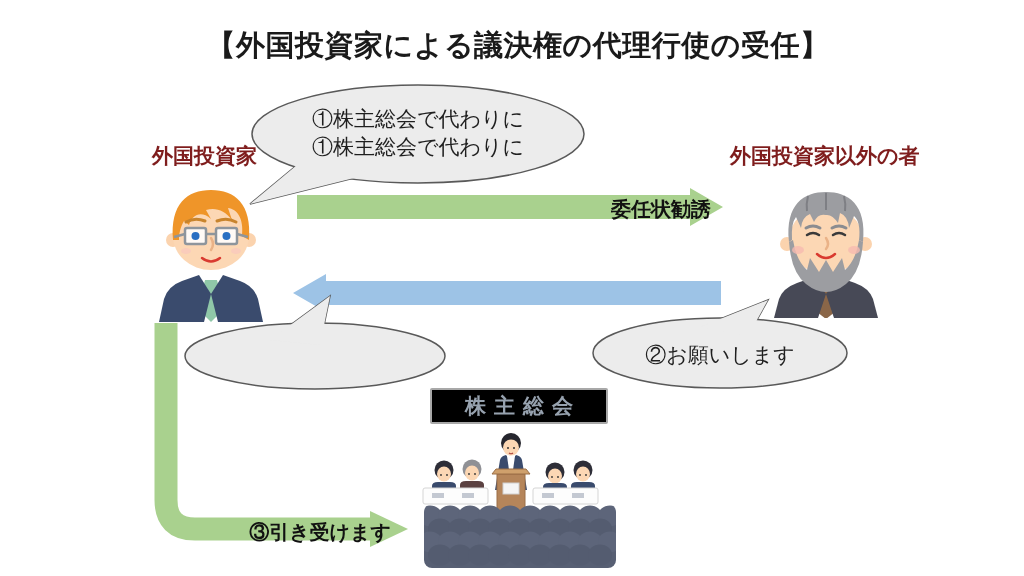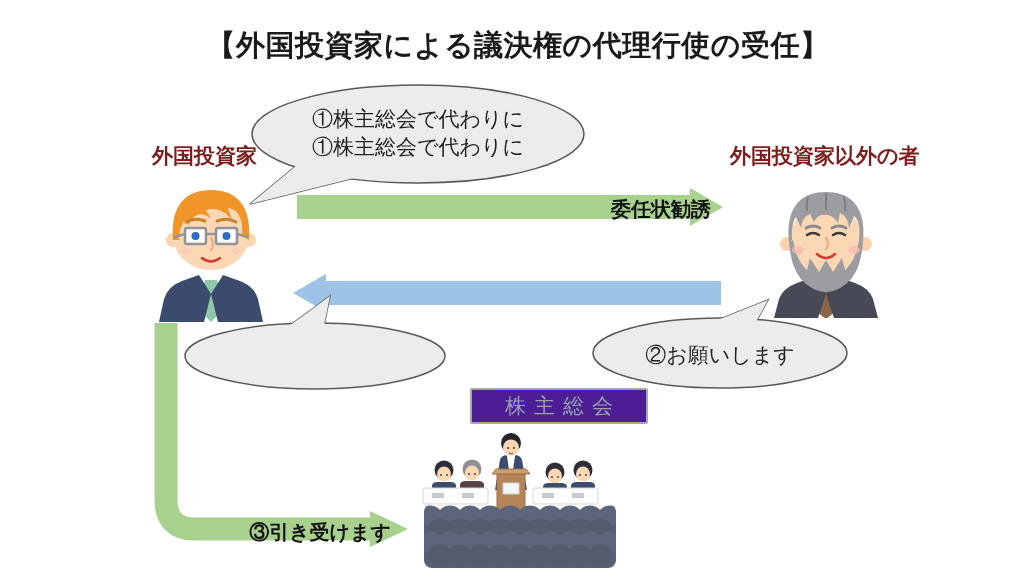--- a/index.html
+++ b/index.html
@@ -13,24 +13,24 @@
     font-size:29px;font-weight:800;color:#1a1a1a;letter-spacing:0.5px;
   }
   .actor-label{font-size:21px;font-weight:800;color:#7f1d1d;white-space:nowrap;}
   .bubble-text{
     text-align:center;font-weight:400;color:#1f1f1f;font-size:21px;line-height:28px;white-space:nowrap;
   }
   .arrow-label{
     text-align:right;font-weight:800;color:#111;white-space:nowrap;
   }
   .sign-box{
-    left:430px;top:388px;width:178px;height:36px;background:#4c1d95;
+    left:430px;top:388px;width:178px;height:36px;background:#000000;
     border:2px solid #a8a8a8;border-radius:2px;box-sizing:border-box;
     display:flex;align-items:center;justify-content:center;
-    font-size:21px;font-weight:400;letter-spacing:8px;padding-left:8px;margin-left:40px;
+    font-size:21px;font-weight:700;letter-spacing:8px;padding-left:8px;
   }
   svg{display:block;}
 </style>
 </head>
 <body>
 
 <div id="canvas">
 
   <div class="abs title">【外国投資家による議決権の代理行使の受任】</div>
 

